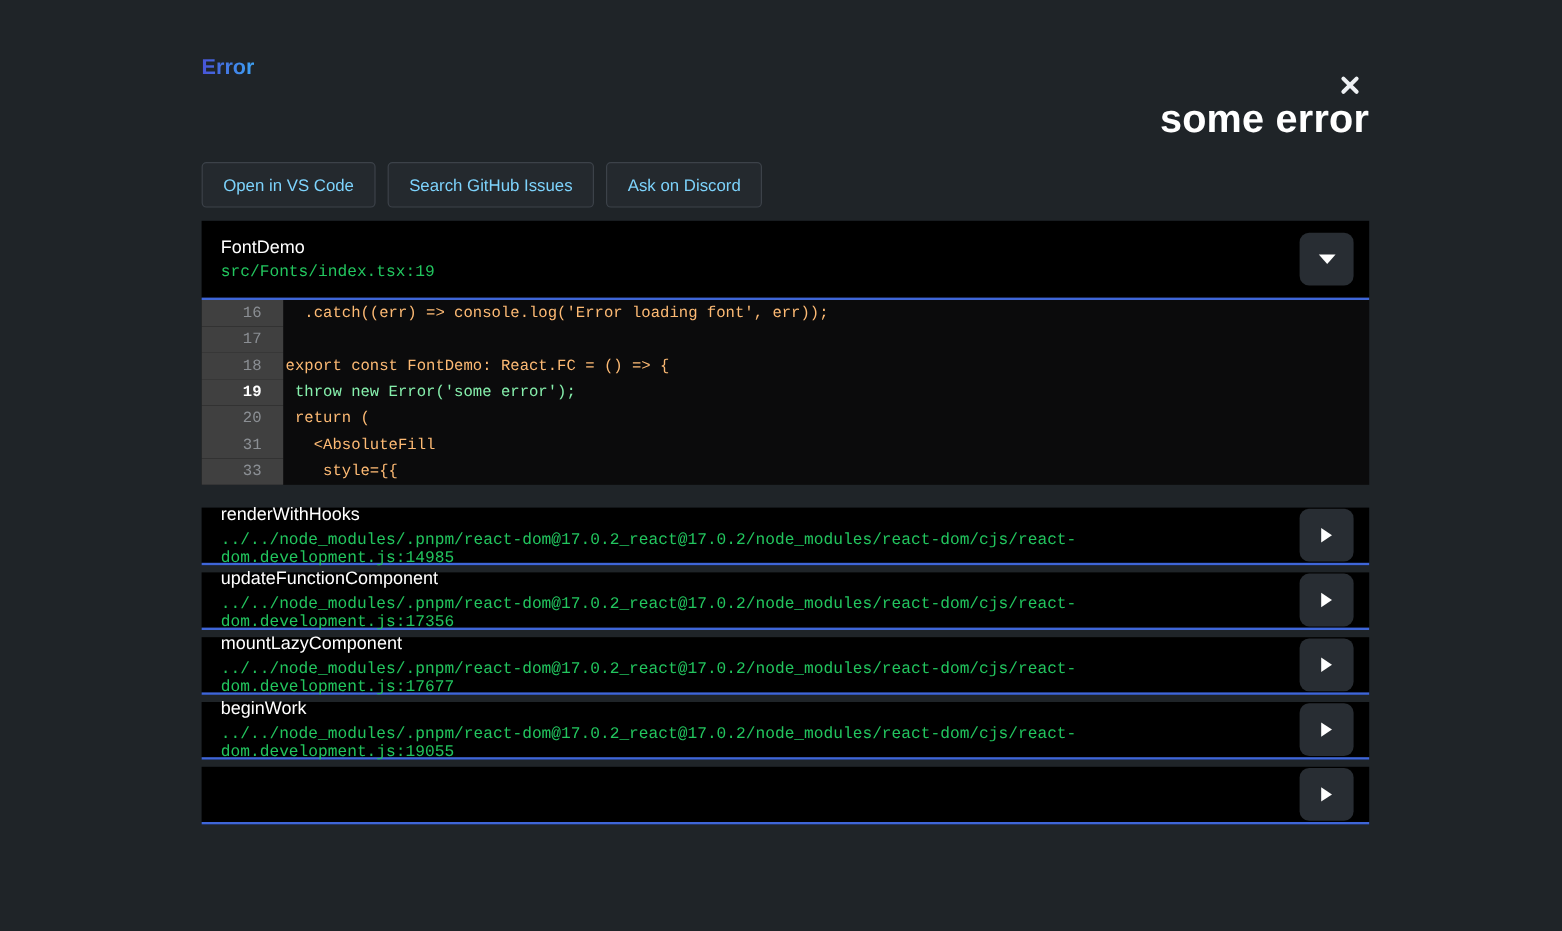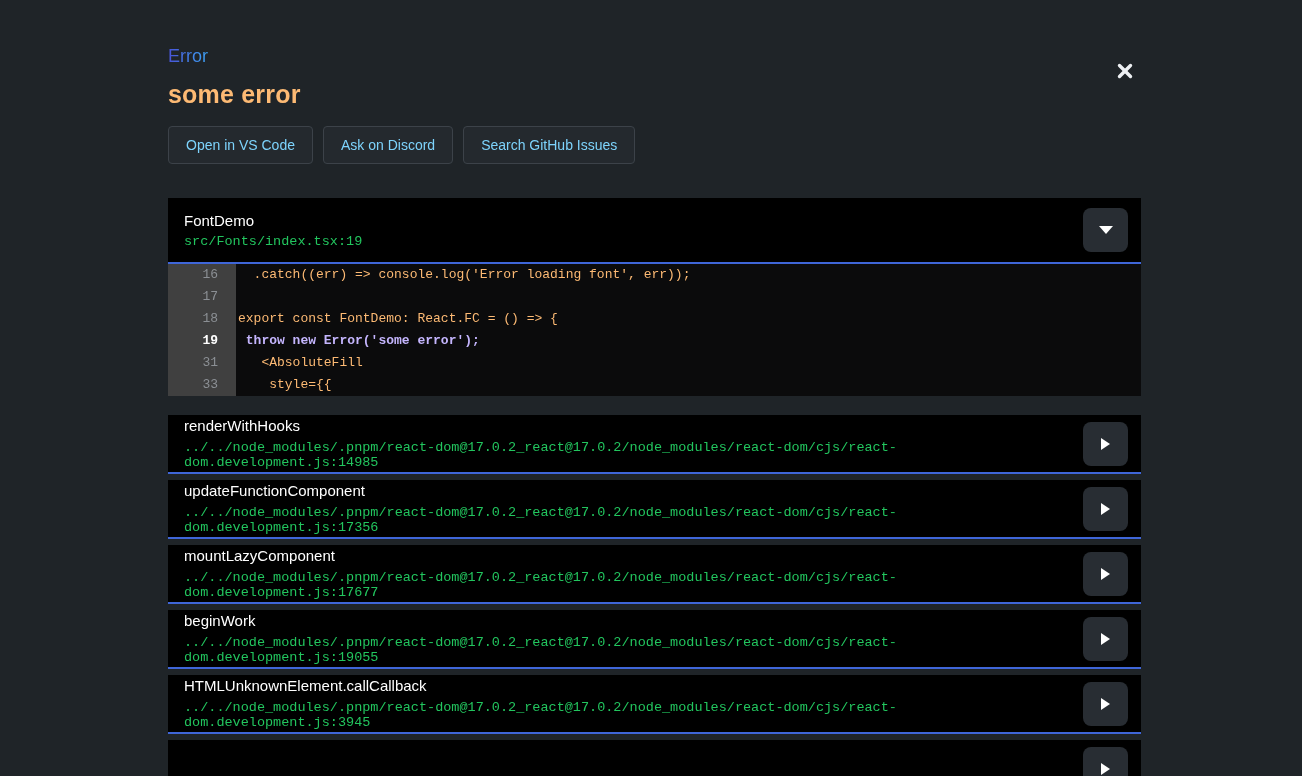--- a/index.html
+++ b/index.html
@@ -12,33 +12,34 @@
   .container {
     position: relative;
     width: 973px;
     margin-left: 168px;
     padding-top: 46px;
   }
   
   .kind {
     display: inline-block;
     font-size: 18px;
-    font-weight: 400;
+    font-weight: 700;
     background: linear-gradient(90deg, #4853d7 0%, #3da2f4 100%);
     -webkit-background-clip: text;
     background-clip: text;
     color: transparent;
     margin-bottom: 13px;
   }
   h1.message {
-    font-size: 25px;
+    font-size: 33px;
     font-weight: 700;
-    color: #fdba74;
+    color: #ffffff;
     letter-spacing: 0.2px;
     margin-bottom: 17px;
+    text-align: right;
   }
   .btn-row { display: flex; gap: 10px; }
   .btn-row button {
     height: 38px;
     padding: 0 17px;
     background: #24292e;
     border: 1px solid #3c4249;
     border-radius: 4px;
     color: #7dd3fc;
     font-size: 14px;
@@ -49,21 +50,21 @@
     position: absolute;
     top: 57px;
     right: 2px;
     width: 28px; height: 28px;
     background: transparent;
     border: none;
     cursor: pointer;
     display: flex; align-items: center; justify-content: center;
   }
   
-  .code-frame { margin-top: 34px; }
+  .code-frame { margin-top: 11px; }
   .frame-header {
     background: #000000;
     min-height: 64px;
     display: flex;
     align-items: center;
     justify-content: space-between;
     padding: 10px 13px 10px 16px;
     border-bottom: 2px solid #3f66d8;
   }
   .frame-title {
@@ -109,26 +110,26 @@
     color: #8b8f94;
     text-align: right;
     padding-right: 18px;
   }
   .code-row .code-text {
     white-space: pre;
     color: #fdba74;
     padding-left: 2px;
   }
   .code-row.hl .ln { color: #ffffff; font-weight: 700; text-align: right; }
-  .code-row.hl .code-text { color: #c4b5fd; font-weight: 700; }
+  .code-row.hl .code-text { color: #86efac; font-weight: 400; }
   
   .stack { margin-top: 19px; }
   .stack-frame {
     background: #000000;
-    height: 59px;
+    height: 48px;
     display: flex;
     align-items: center;
     justify-content: space-between;
     padding: 0 13px 0 16px;
     border-bottom: 2px solid #3f66d8;
     margin-bottom: 6px;
   }
   .stack-frame .frame-loc { margin-top: 6px; }
 </style>
 </head>
@@ -141,22 +142,22 @@
       <line x1="3.5" y1="3.5" x2="14.5" y2="14.5" stroke="#edf0f3" stroke-width="3.4" stroke-linecap="round"></line>
       <line x1="14.5" y1="3.5" x2="3.5" y2="14.5" stroke="#edf0f3" stroke-width="3.4" stroke-linecap="round"></line>
     </svg>
   </button>
 
   <div class="kind">Error</div>
   <h1 class="message">some error</h1>
 
   <div class="btn-row">
     <button>Open in VS Code</button>
+    <button>Search GitHub Issues</button>
     <button>Ask on Discord</button>
-    <button>Search GitHub Issues</button>
   </div>
 
   
   <div class="code-frame">
     <div class="frame-header">
       <div>
         <div class="frame-title">FontDemo</div>
         <div class="frame-loc">src/Fonts/index.tsx:19</div>
       </div>
       <button class="icon-btn">
@@ -174,20 +175,24 @@
         </div>
       <div class="code-row">
           <span class="ln">18</span>
           <span class="code-text">export const FontDemo: React.FC = () =&gt; {</span>
         </div>
       <div class="code-row hl">
           <span class="ln">19</span>
           <span class="code-text"> throw new Error('some error');</span>
         </div>
       <div class="code-row">
+          <span class="ln">20</span>
+          <span class="code-text"> return (</span>
+        </div>
+      <div class="code-row">
           <span class="ln">31</span>
           <span class="code-text">   &lt;AbsoluteFill</span>
         </div>
       <div class="code-row">
           <span class="ln">33</span>
           <span class="code-text">    style={{</span>
         </div>
     </div>
   </div>
 
@@ -227,29 +232,20 @@
     <div class="stack-frame">
       <div>
         <div class="frame-title">beginWork</div>
         <div class="frame-loc">../../node_modules/.pnpm/react-dom@17.0.2_react@17.0.2/node_modules/react-dom/cjs/react-dom.development.js:19055</div>
       </div>
       <button class="icon-btn">
         <span class="tri-right"></span>
       </button>
     </div>
 
-    <div class="stack-frame">
-      <div>
-        <div class="frame-title">HTMLUnknownElement.callCallback</div>
-        <div class="frame-loc">../../node_modules/.pnpm/react-dom@17.0.2_react@17.0.2/node_modules/react-dom/cjs/react-dom.development.js:3945</div>
-      </div>
-      <button class="icon-btn">
-        <span class="tri-right"></span>
-      </button>
-    </div>
 
     <div class="stack-frame">
       <div></div>
       <button class="icon-btn">
         <span class="tri-right"></span>
       </button>
     </div>
 
   </div>
 </div>

